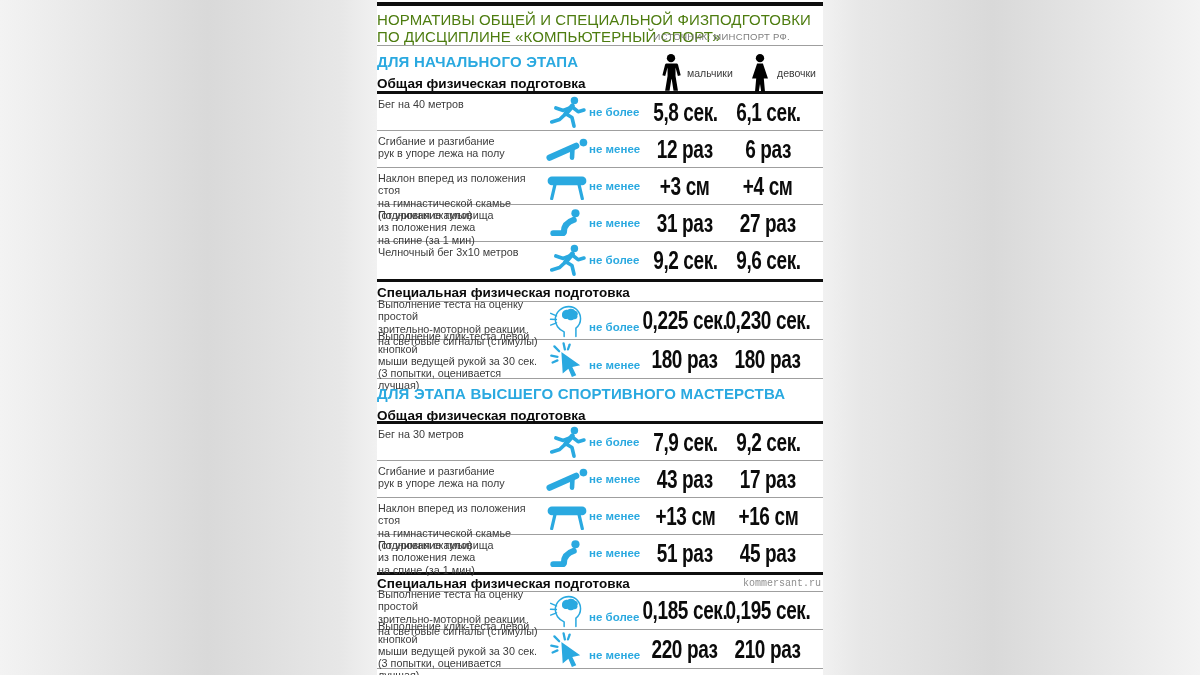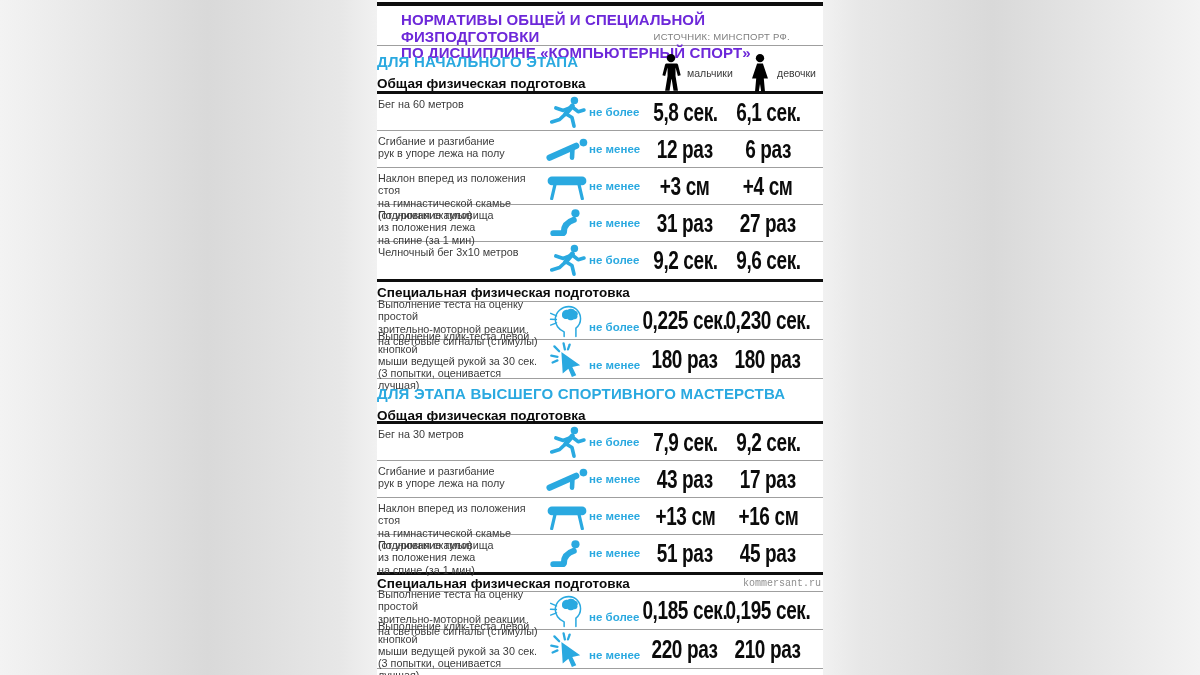--- a/index.html
+++ b/index.html
@@ -9,21 +9,21 @@
   .bg-side { position:absolute; top:0; bottom:0; width:377px; }
   .bg-left  { left:0;  background:linear-gradient(90deg,#f3f3f3 0%,#d9d9d9 55%,#e7e7e7 90%,#f1f1f1 100%); }
   .bg-right { right:0; background:linear-gradient(270deg,#f3f3f3 0%,#d9d9d9 55%,#e7e7e7 90%,#f1f1f1 100%); }
   .sheet { position:absolute; left:377px; top:0; width:446px; height:675px; background:#ffffff; }
 
   .topbar { height:4px; background:#0e0e0e; margin-top:2px; }
   .rule-thick { height:3px; background:#0e0e0e; }
   .rule-thin  { height:1px; background:#9f9f9f; }
 
   .title-zone { position:relative; height:39px; padding-top:6px; }
-  .title-line { font-size:15px; line-height:16.5px; font-weight:bold; color:#6d28d9; letter-spacing:.1px;margin-left:24px; }
+  .title-line { font-size:15px; line-height:16.5px; font-weight:normal; color:#4d7c0f; letter-spacing:.1px; }
   .source { position:absolute; right:33px; bottom:3px; font-size:9.5px; color:#7d7d7d; letter-spacing:.3px;margin-left:7px; }
 
   .stage-hdr { position:relative; height:45px; padding-top:7px; }
   .stage-hdr2 { position:relative; height:42px; padding-top:6px; }
   .stage-title { font-size:15px; font-weight:bold; color:var(--accent); letter-spacing:.2px; }
   .group-title-inline { font-size:13.5px; font-weight:bold; color:#0b0b0b; margin-top:6px; }
 
   .sexcol { position:absolute; top:8px; display:flex; align-items:center; }
   .sexcol svg { display:block; }
   .sexcol .sex-label { font-size:10.5px; color:#3c3c3c; margin-left:5px; }
@@ -150,21 +150,21 @@
       <div class="sexcol sex-girls">
         <svg width="24" height="38" viewBox="0 0 24 42">
             <use href="#i-female"></use>
           </svg>
         <span class="sex-label">девочки</span>
       </div>
     </div>
     <div class="rule-thick"></div>
 
     <div class="row sep">
-      <div class="c-label">Бег на 60 метров</div>
+      <div class="c-label">Бег на 40 метров</div>
       <div class="c-icon">
           <svg width="40" height="33" viewBox="0 0 44 40">
             <use href="#i-runner"></use>
           </svg>
         </div>
       <div class="c-cond">не более</div>
       <div class="c-val1">
           <span>5,8 сек.</span>
         </div>
       <div class="c-val2">

